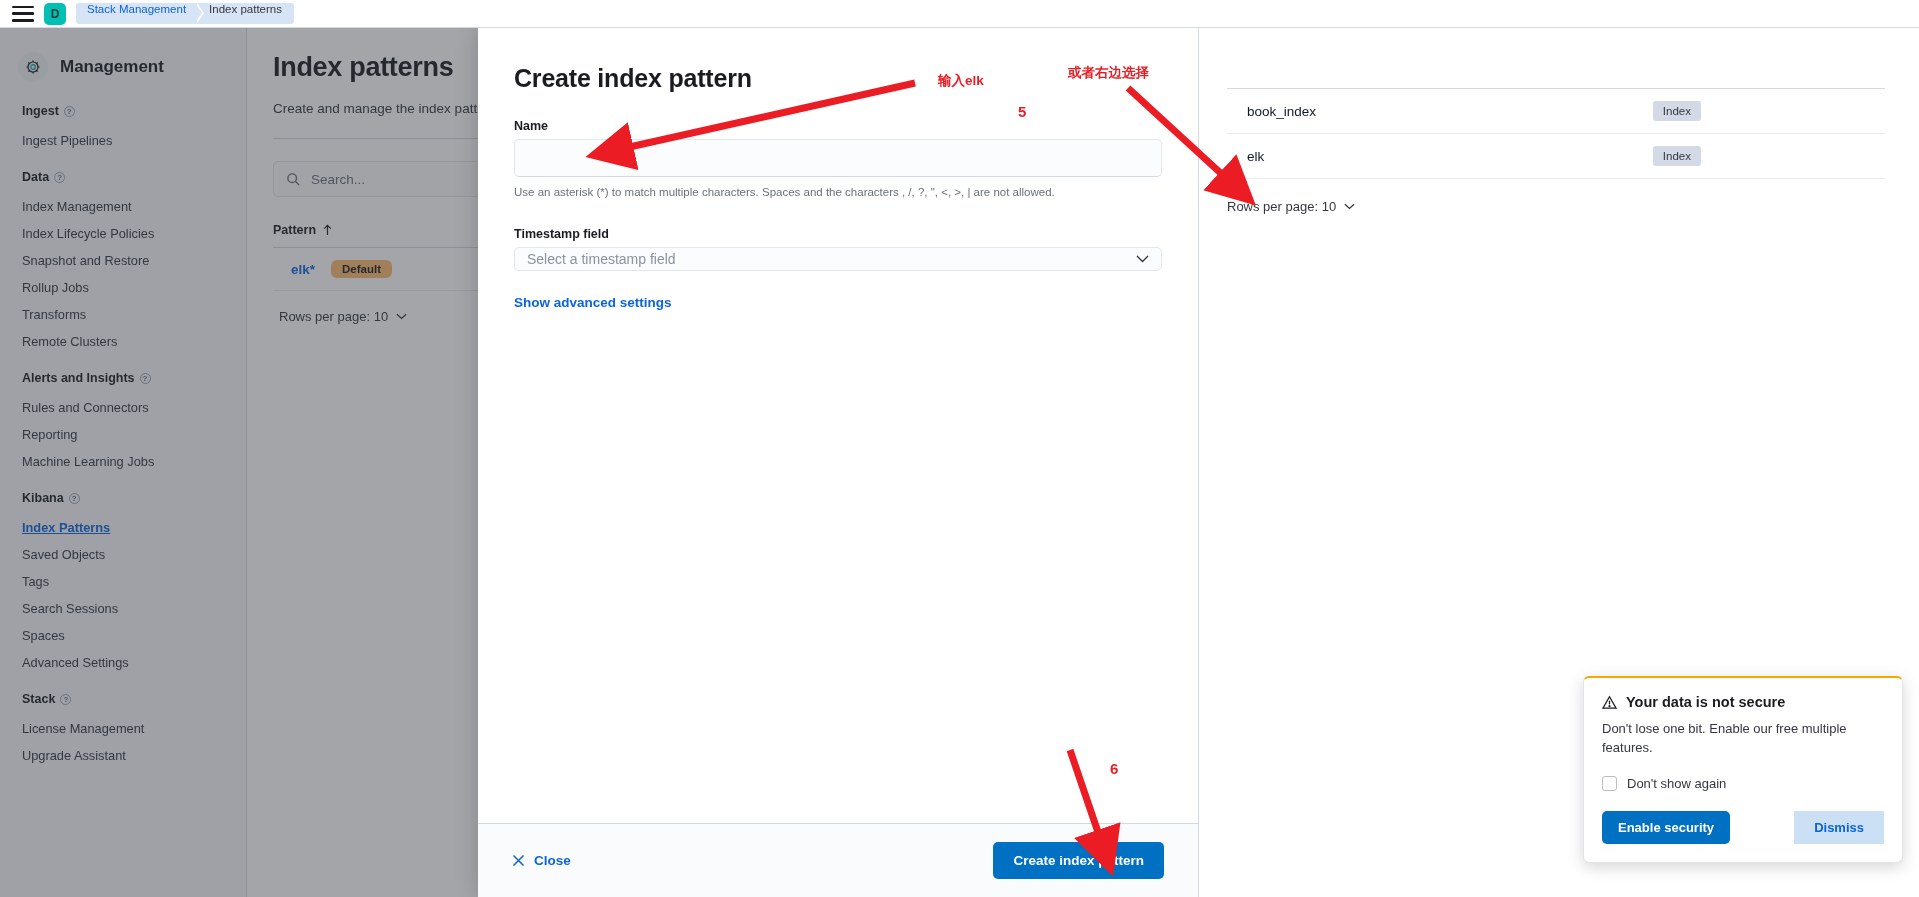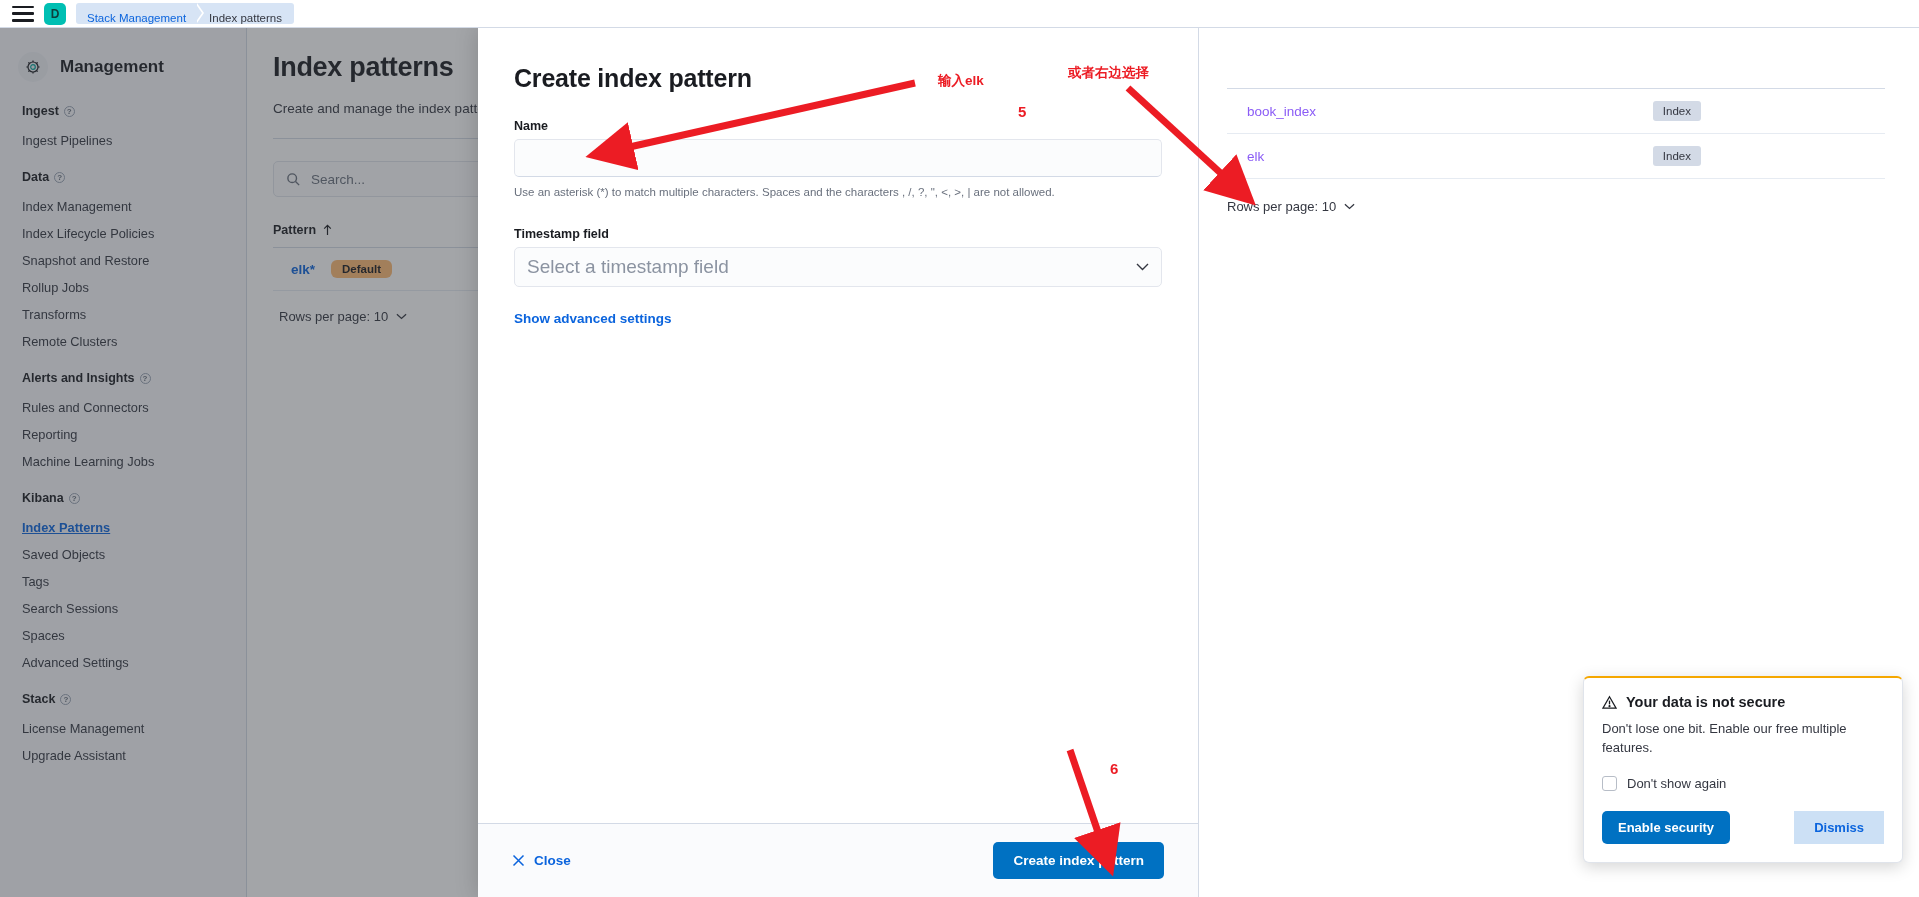--- a/index.html
+++ b/index.html
@@ -22,21 +22,21 @@
     justify-content: space-between; cursor: pointer; }
   .hamburger span { display:block; height: 2.2px; background:#1a1c21; border-radius:1px; }
   .space-avatar {
     width: 22px; height: 22px; border-radius: 5px; background: #00bfb3;
     color: #0d3f3c; font-size: 12px; font-weight: 700;
     display:flex; align-items:center; justify-content:center;
   }
   .breadcrumbs { display:flex; align-items:center; height: 21px; }
   .crumb {
     background:#d7e4f5; color:#0b64dd; font-size: 11.5px;
-    height: 21px; display:flex; align-items:flex-end;
+    height: 21px; display:flex; align-items:flex-start;
     padding: 0 9px 0 14px; position: relative;
   }
   .crumb:first-child { border-radius: 3px 0 0 3px; padding-left: 11px; }
   .crumb:last-child { border-radius: 0 3px 3px 0; padding-right: 12px; color:#343741; }
   .crumb .notch {
     position:absolute; right:-7px; top:0; width:0; height:0; z-index:2;
     border-top: 10.5px solid transparent;
     border-bottom: 10.5px solid transparent;
     border-left: 7px solid #d7e4f5;
   }
@@ -117,23 +117,23 @@
   .flyout-title { font-size:25px; font-weight:700; color:#1a1c21; letter-spacing:-0.2px; }
   .field-label { font-size:12.5px; font-weight:700; color:#1a1c21; margin-top: 26px; margin-bottom:6px; }
   .text-input {
     width: 100%; height: 38px; background:#fbfcfd;
     border: 1px solid #e3e6ed; border-bottom-color:#d3dae6; border-radius:5px;
     outline:none; padding: 0 12px; font-size:13.5px; color:#1a1c21;
     font-family: "Liberation Sans", sans-serif;
   }
   .help-text { font-size:11.5px; color:#69707d; margin-top: 7px; line-height:1.45; }
   .select-input {
-    width:100%; height:40px; background:#fbfcfd; border:1px solid #e3e6ed;
+    width:100%; height:24px; background:#fbfcfd; border:1px solid #e3e6ed;
     border-radius:5px; display:flex; align-items:center; justify-content:space-between;
-    padding: 0 12px; font-size:19px; color:#8b93a1;
+    padding: 0 12px; font-size:14px; color:#8b93a1;
   }
   .link-btn { margin-top: 24px; font-size:13.5px; color:#0b64dd; font-weight:600; cursor:pointer; }
 
   .flyout-footer {
     height: 74px; border-top:1px solid #d3dae6; background:#fafbfd;
     display:flex; align-items:center; justify-content:space-between;
     padding: 0 34px;
   }
   .close-btn { display:flex; align-items:center; gap:9px; font-size:13.5px; color:#0b64dd; font-weight:600; cursor:pointer; }
   .primary-btn {
@@ -145,21 +145,21 @@
   .flyout-right { flex:1; border-left:1px solid #d3dae6; padding: 36px 34px 0 28px; }
   .callout {
     background:#e6f1fb; color:#0b64dd; font-size:13.5px; font-weight:600;
     padding: 13px 16px; border-radius:4px;
   }
   .src-head-sep { height:1px; background:#d3dae6; margin-top: 24px; }
   .src-row {
     display:flex; align-items:center; justify-content:space-between;
     padding: 12px 4px; border-bottom:1px solid #e6ebf2;
   }
-  .src-name { font-size:13.5px; color:#8b5cf6;padding-left:16px; }
+  .src-name { font-size:13.5px; color:#0f172a;padding-left:16px; }
   .src-badge {
     background:#d3dae6; color:#343741; font-size:11.5px;
     padding: 4px 10px; border-radius:3px; margin-right: 180px;
   }
   .src-rpp { margin-top: 20px; font-size:13px; color:#343741; display:flex; align-items:center; gap:8px; }
 
   
   .toast {
     position:absolute; left:1583px; top:676px; width:320px;
     background:#fff; border-radius:6px; border:1px solid #e0e4eb;

